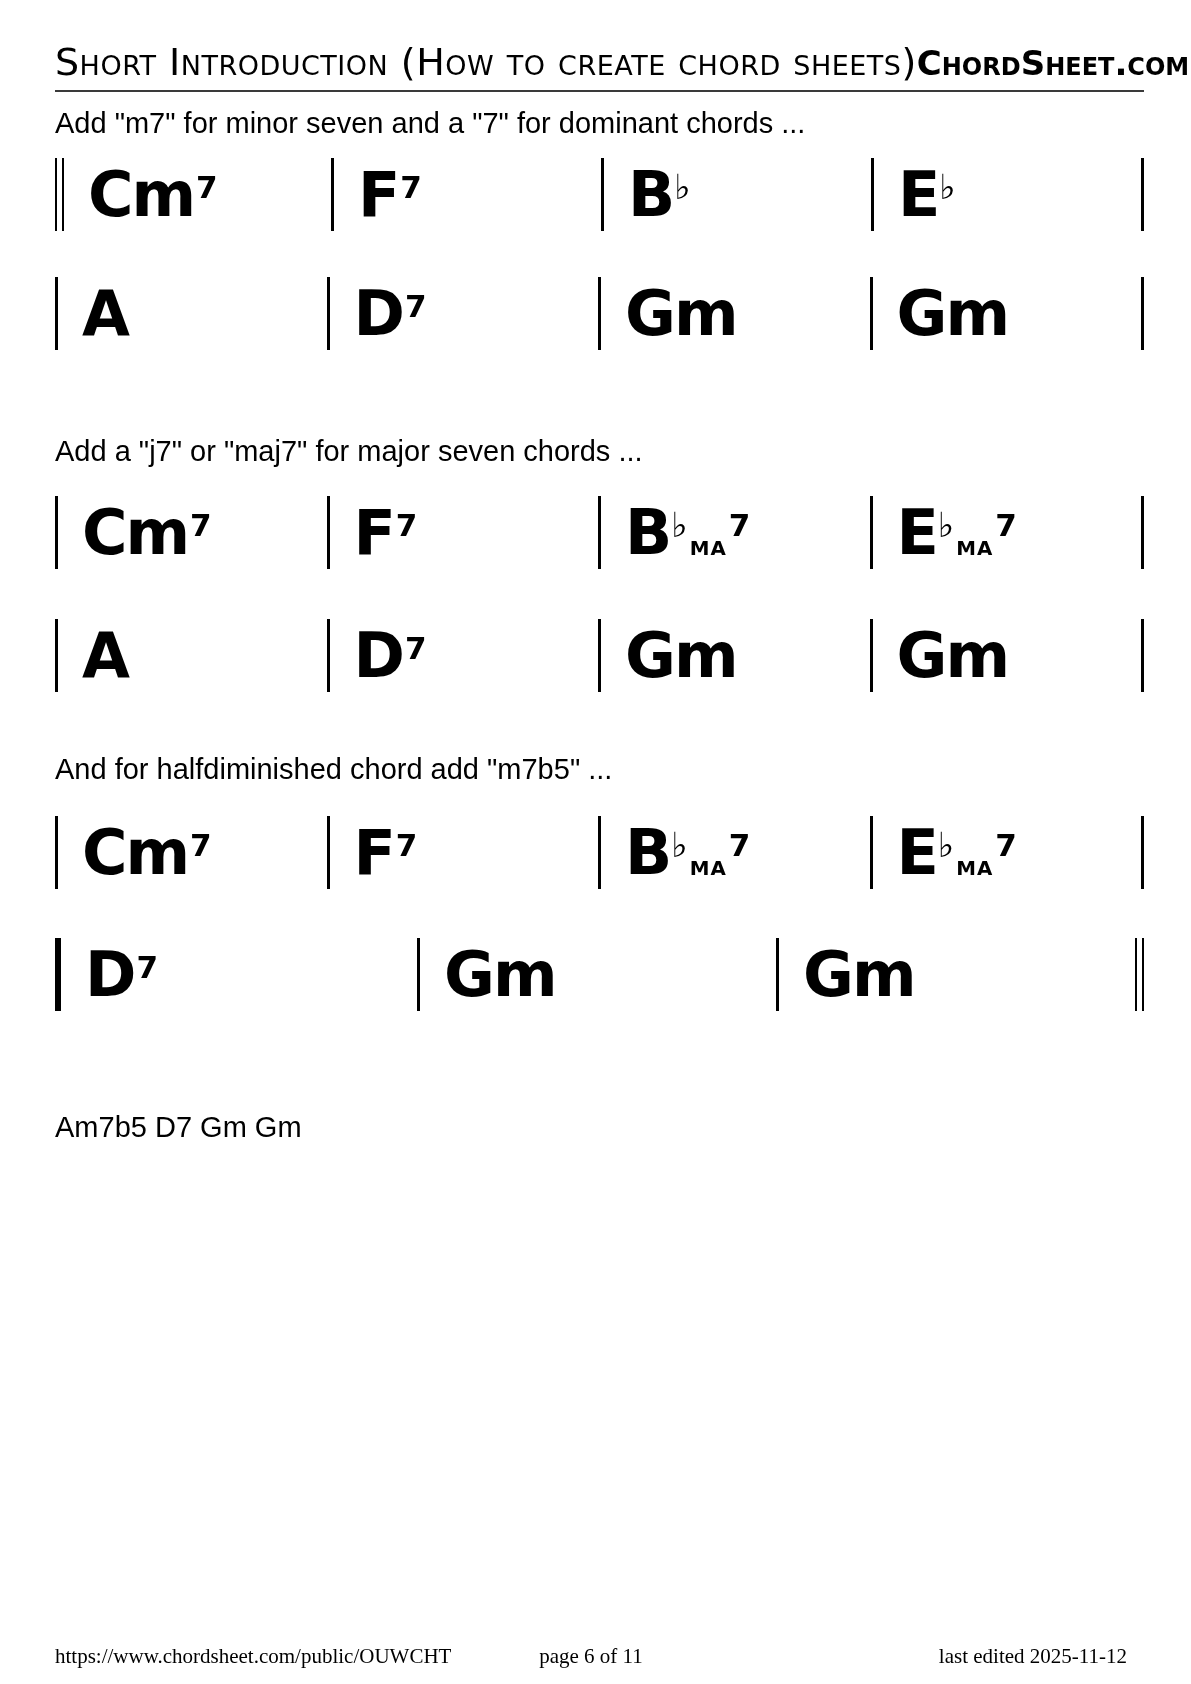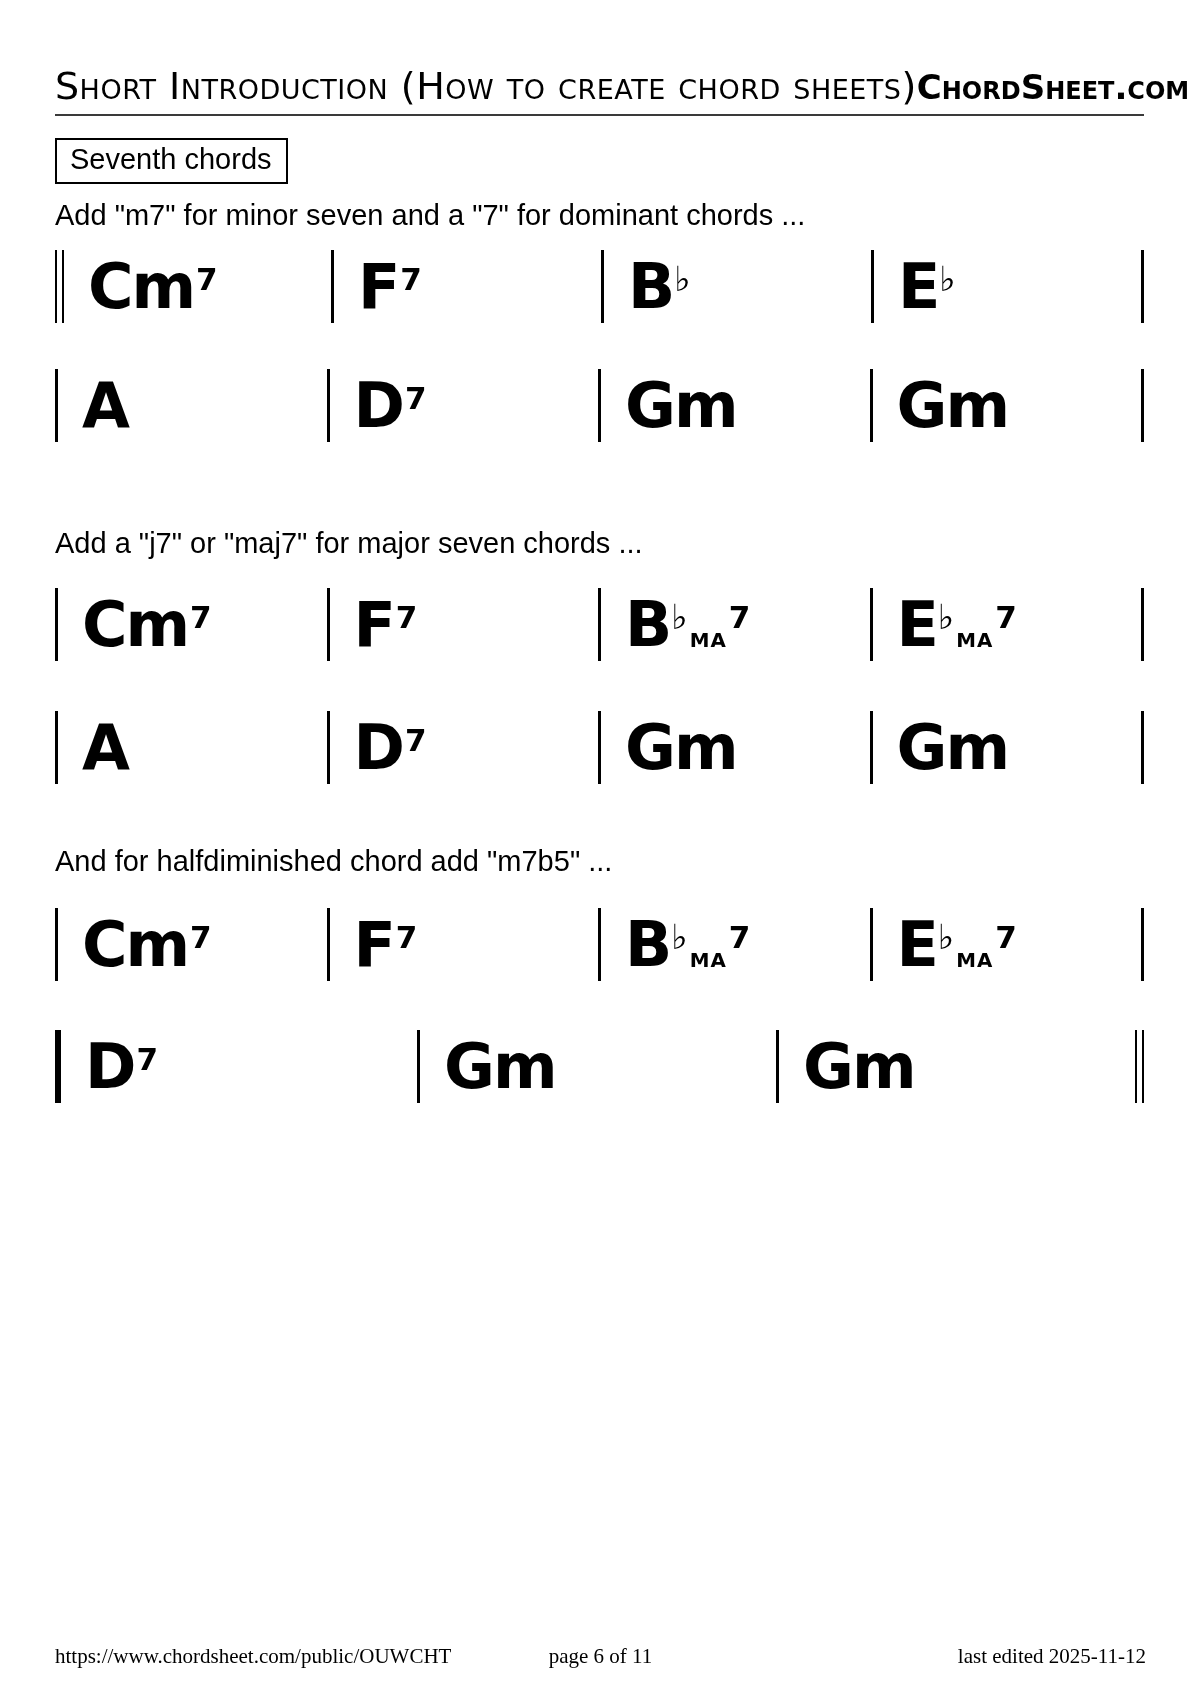--- a/index.html
+++ b/index.html
@@ -10,21 +10,20 @@
   body {
     width: 1191px;
     height: 1684px;
     position: relative;
     color: #000;
     font-family: "Liberation Sans", sans-serif;
     overflow: hidden;
   }
   .content {
     padding: 40px 47px 0 55px;
-    margin-top: 24px;
   }
 
   
   .header {
     display: flex;
     justify-content: space-between;
     align-items: baseline;
   }
   .title {
     font-family: "DejaVu Sans", sans-serif;
@@ -130,21 +129,21 @@
   .entered {
     margin-top: 94px;
     font-size: 29px;
     line-height: 44px;
   }
 
   
   .footer {
     position: absolute;
     left: 55px;
-    right: 45px;
+    right: 64px;
     bottom: 15px;
     font-family: "Liberation Serif", serif;
     font-size: 21px;
     display: flex;
     justify-content: space-between;
     align-items: baseline;
   }
   .footer-page {
     position: absolute;
     left: 50%;
@@ -155,21 +154,20 @@
 <body>
 
 <div class="content">
 
   <div class="header">
     <div class="title">Short Introduction (How to create chord sheets)</div>
     <div class="brand">ChordSheet.com</div>
   </div>
   <hr class="rule">
 
-  <div class="label-box">Seventh chords</div>
 
   <div class="intro intro-1">Add "m7" for minor seven and a "7" for dominant chords ...</div>
   <div class="chord-row row-1">
       <div class="bl-double"></div>
       <div class="bar-cell">
         <span class="chord"><span class="seg-n">Cm</span><span class="seg-sup">7</span></span>
       </div>
       <div class="bl"></div>
       <div class="bar-cell">
         <span class="chord"><span class="seg-n">F</span><span class="seg-sup">7</span></span>
@@ -275,20 +273,21 @@
         <span class="chord"><span class="seg-n">Gm</span></span>
       </div>
       <div class="bl"></div>
       <div class="bar-cell">
         <span class="chord"><span class="seg-n">Gm</span></span>
       </div>
       <div class="bl-double"></div>
     </div>
 
   <div class="entered">
+    <div>Am7b5 D7 Gm Gm</div>
   </div>
 
 </div>
 
 <div class="footer">
   <span>https://www.chordsheet.com/public/OUWCHT</span>
   <span class="footer-page">page 6 of 11</span>
   <span>last edited 2025-11-12</span>
 </div>
 

